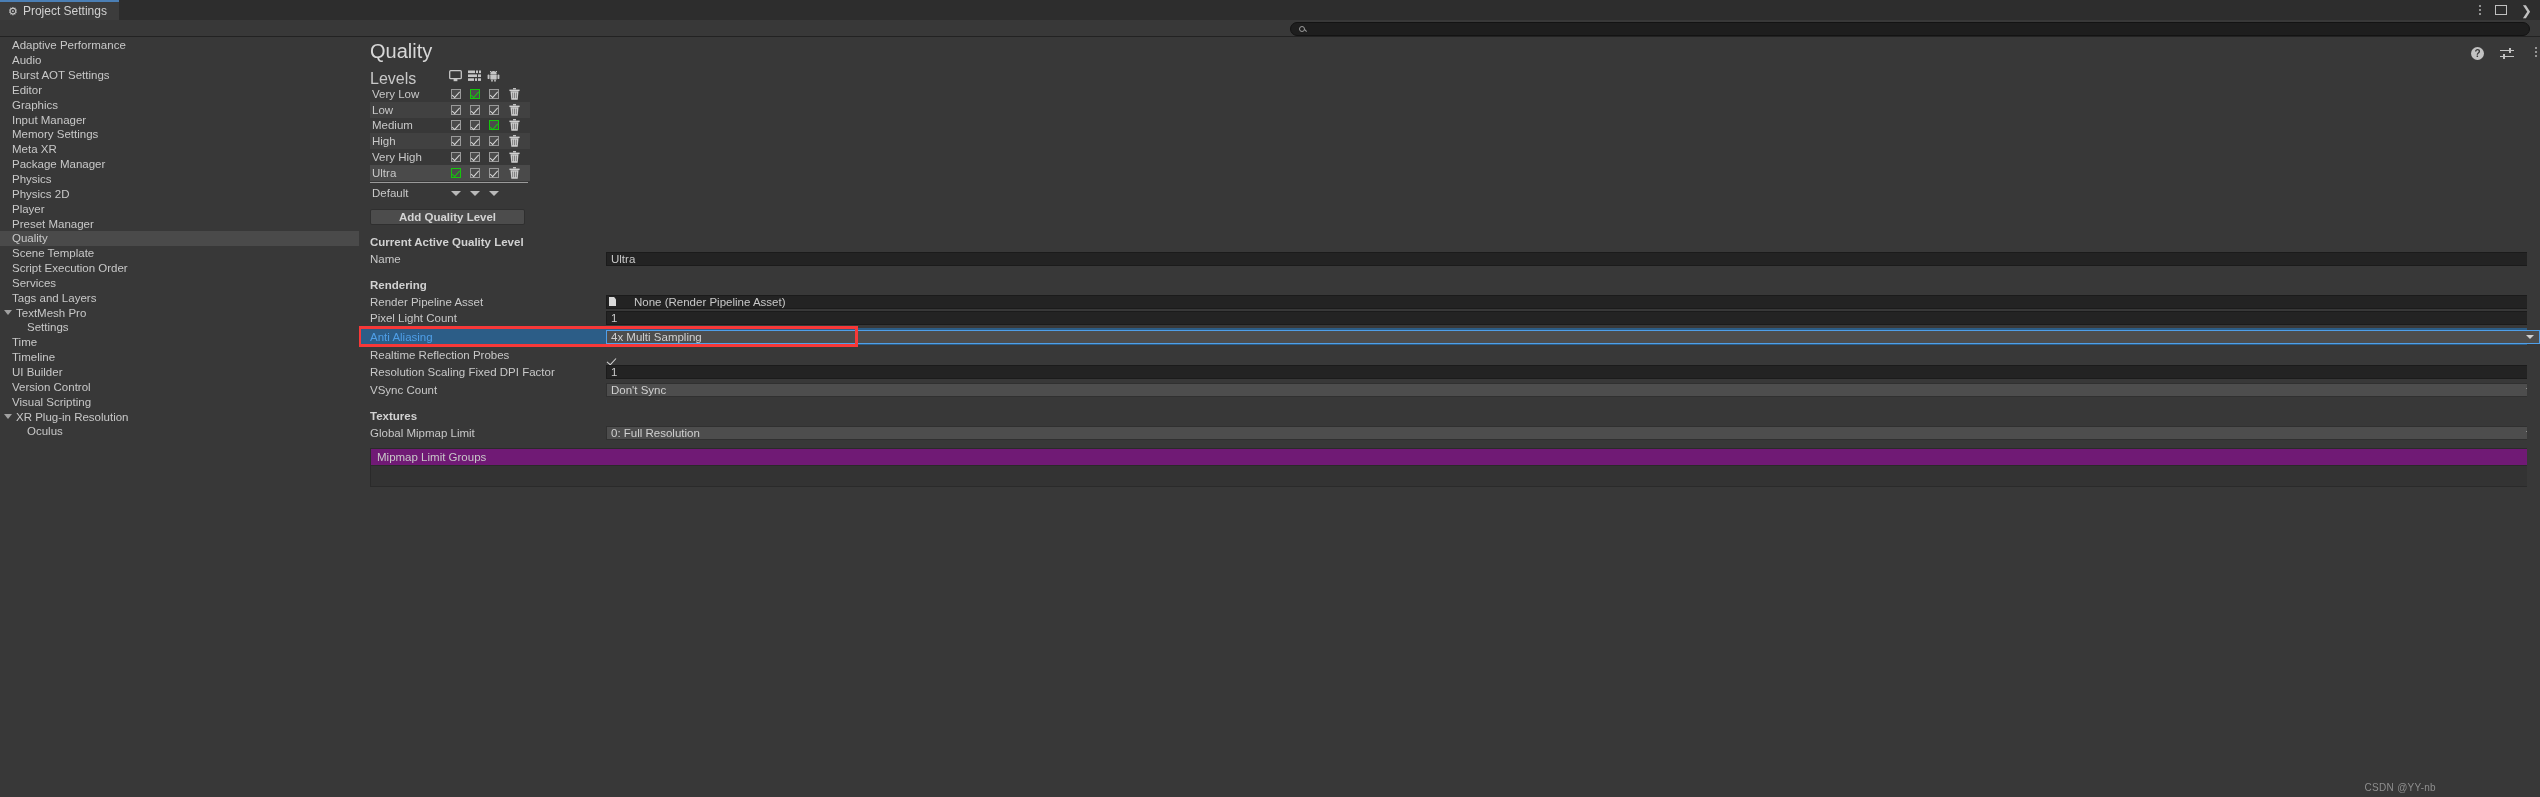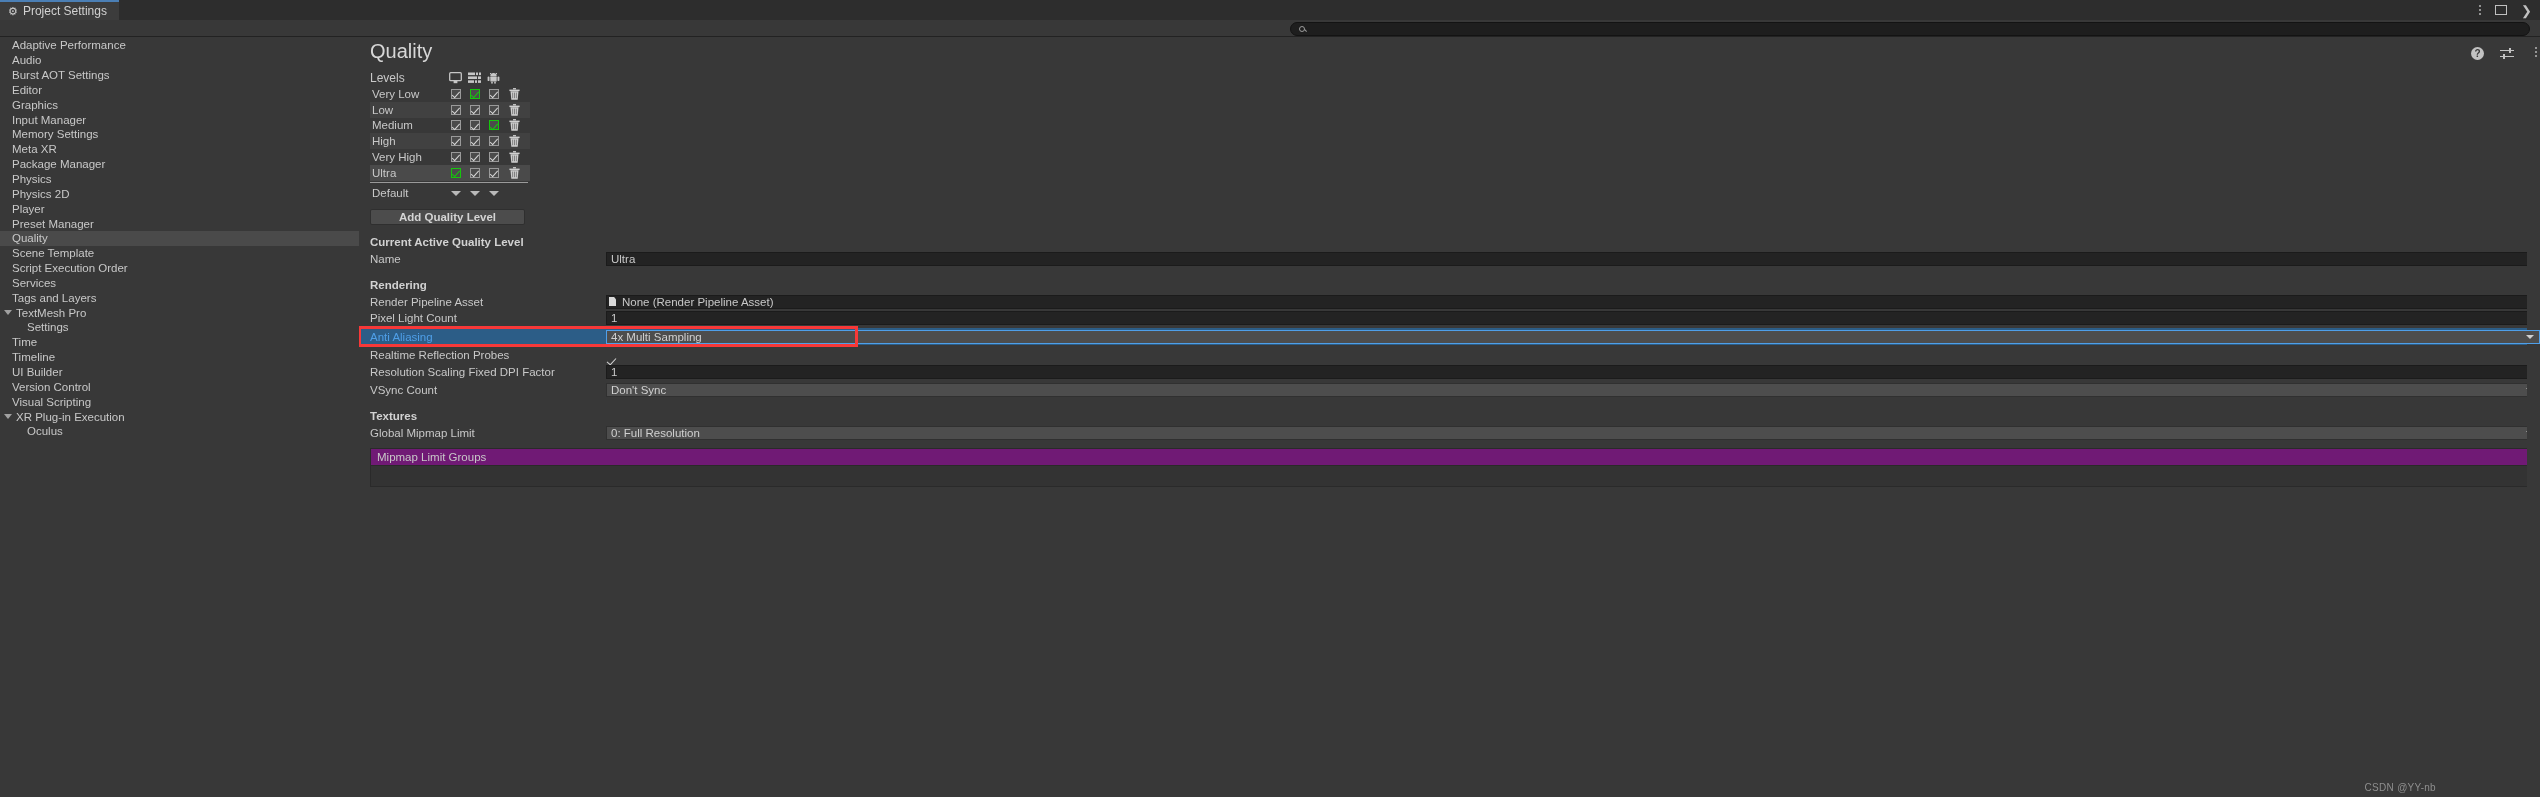--- a/index.html
+++ b/index.html
@@ -98,21 +98,21 @@
   .slider-icon .l1 { left: 0; top: 2px; width: 14px; height: 1.4px; }
   .slider-icon .l2 { left: 0; top: 8px; width: 14px; height: 1.4px; }
   .slider-icon .k1 { left: 9px; top: 0px; width: 1.6px; height: 5px; }
   .slider-icon .k2 { left: 3px; top: 6px; width: 1.6px; height: 5px; }
 
   .panel-body { position: relative; padding-left: 11px; }
 
   
   .levels-block { margin-top: 4px; position: relative; width: 160px; }
   .levels-head {
-    display: flex; align-items: center; height: 16px; font-size: 12px; color: #c8c8c8;
+    display: flex; align-items: flex-start; height: 16px; font-size: 16px; color: #c8c8c8;
   }
   .levels-head .lbl { width: 76px; }
   .plat-icons { display: flex; gap: 0px; }
   .plat-ico { width: 19px; display: flex; justify-content: center; align-items: center; cursor: pointer; }
 
   .svg-ico { display:block; }
 
   .lvl-row {
     display: flex; align-items: center; height: 15.8px; font-size: 11.5px; color: #c8c8c8;
     cursor: pointer;
@@ -166,21 +166,21 @@
   }
   .prop-field { flex: 1; position: relative; }
 
   .txt-field {
     height: 14px; background: #232323; border: 1px solid #1b1b1b;
     display: flex; align-items: center; padding-left: 4px;
     font-size: 11.5px; color: #c8c8c8; width: 100%;
   }
   .obj-field {
     height: 14px; background: #232323; border: 1px solid #1b1b1b;
-    display: flex; align-items: center; padding-left: 2px; gap: 6px;
+    display: flex; align-items: center; padding-left: 2px; gap: 18px;
     font-size: 11.5px; color: #c8c8c8; width: 100%; position: relative;
   }
   .doc-ico {
     width: 7px; height: 9px; background: #d9d9d9; flex: none;
     clip-path: polygon(0 0, 72% 0, 100% 26%, 100% 100%, 0 100%);
   }
   .obj-dot {
     position: absolute; right: 4px; top: 50%; transform: translateY(-50%);
     width: 8px; height: 8px; border: 1.3px solid #9c9c9c; border-radius: 50%;
   }
@@ -341,21 +341,21 @@
           <span>UI Builder</span>
         </div>
         <div class="side-item">
           <span>Version Control</span>
         </div>
         <div class="side-item">
           <span>Visual Scripting</span>
         </div>
         <div class="side-item">
           <span class="arrow"></span>
-          <span>XR Plug-in Execution</span>
+          <span>XR Plug-in Resolution</span>
         </div>
         <div class="side-item child">
           <span>Oculus</span>
         </div>
       </div>
   </div>
 
   <div class="main">
     <div class="main-header">
       <div class="page-title">Quality</div>

